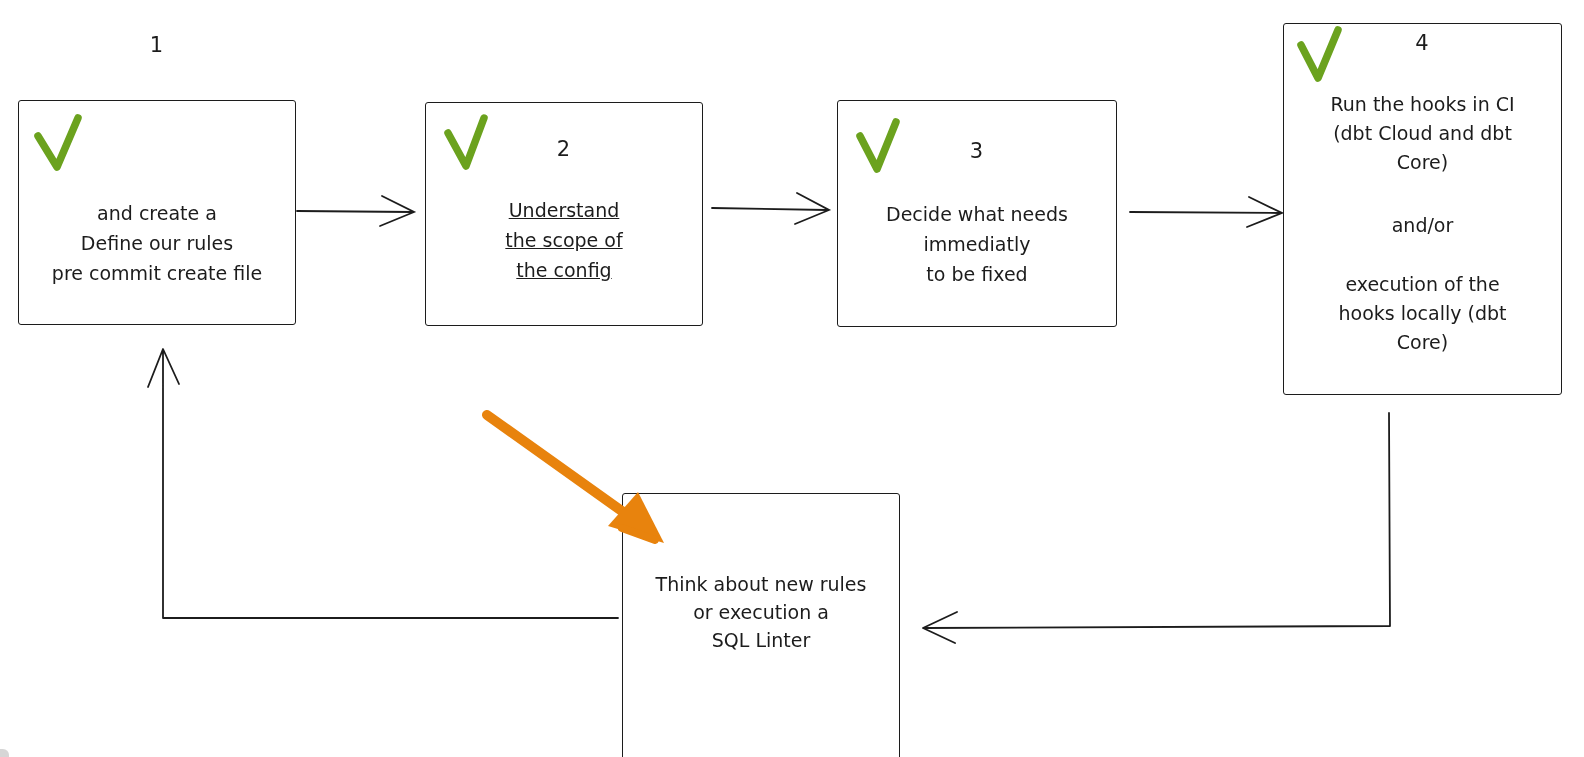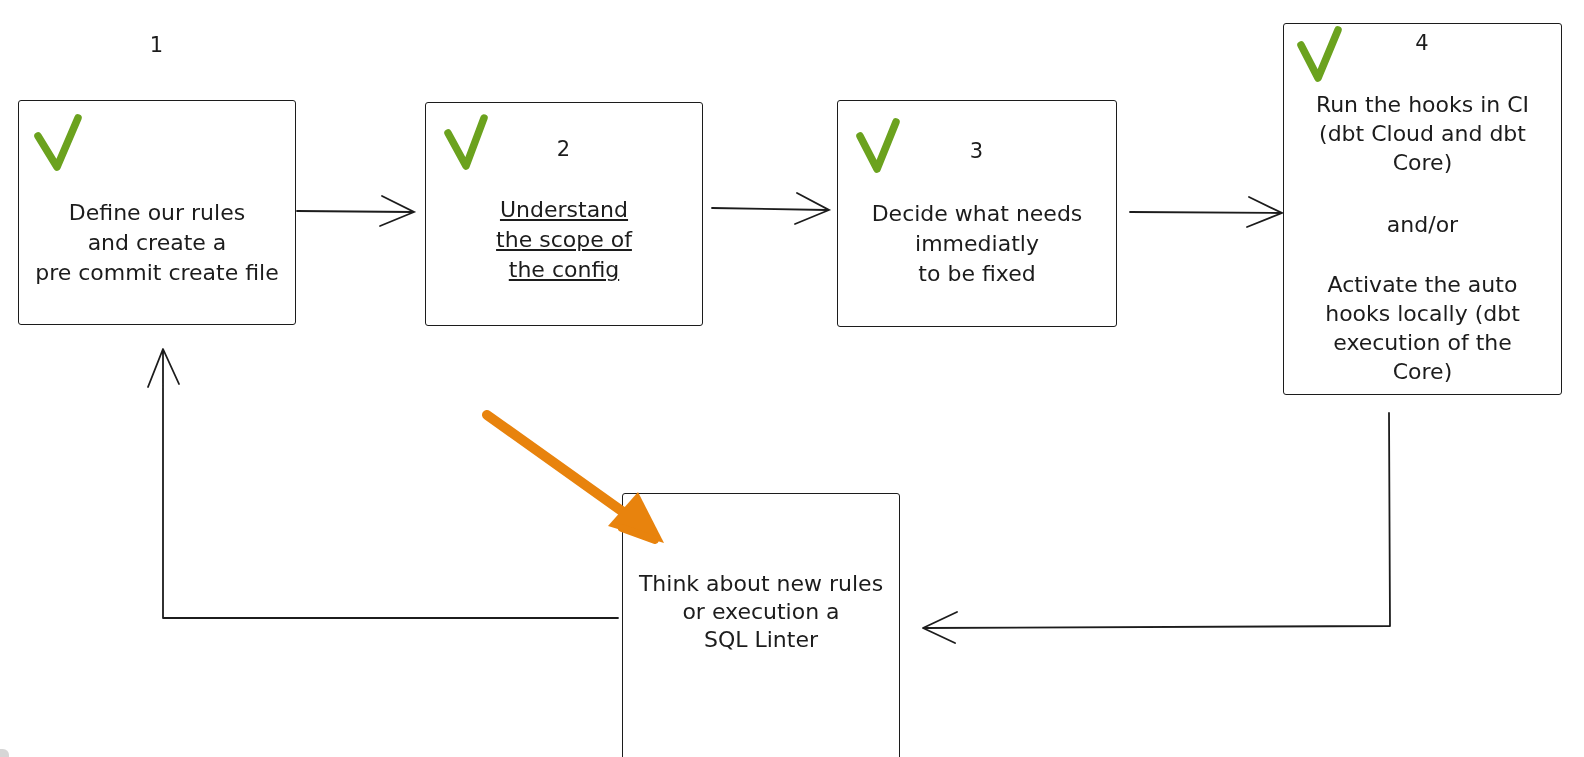--- a/index.html
+++ b/index.html
@@ -22,21 +22,21 @@
     position:absolute;
     left:0;width:100%;
     text-align:center;
     font-size:21px;
     letter-spacing:1px;
   }
   .body{
     position:absolute;
     left:0;width:100%;
     text-align:center;
-    font-size:22px;
+    font-size:19px;
     line-height:30px;
     white-space:nowrap;
   }
   .body.tight{line-height:28px;}
   .b4line{line-height:29px;}
   svg.overlay{
     position:absolute;left:0;top:0;
     pointer-events:none;
   }
   .corner-artifact{
@@ -47,22 +47,22 @@
   }
 </style>
 </head>
 <body>
 
 <div id="canvas">
 
   <div class="box" style="left:18px;top:100px;width:278px;height:225px;">
     <div class="num" style="top:132px;margin-top:-100px;top:32px;">1</div>
     <div class="body" style="top:97px;">
+      <div>and create a</div>
       <div>Define our rules</div>
-      <div>and create a</div>
       <div>pre commit create file</div>
     </div>
   </div>
 
   <div class="box" style="left:425px;top:102px;width:278px;height:224px;">
     <div class="num" style="top:34px;">2</div>
     <div class="body" style="top:92px;text-decoration:underline;">
       <div>Understand</div>
       <div>the scope of</div>
       <div>the config</div>
@@ -80,23 +80,22 @@
 
   <div class="box" style="left:1283px;top:23px;width:279px;height:372px;">
     <div class="num" style="top:7px;">4</div>
     <div class="body" style="top:66px;">
       <div class="b4line">Run the hooks in CI</div>
       <div class="b4line">(dbt Cloud and dbt</div>
       <div class="b4line">Core)</div>
     </div>
     <div class="body" style="top:186px;">and/or</div>
     <div class="body" style="top:246px;">
-      <div class="b4line">Activate the auto</div>
+      <div class="b4line">execution of the</div>
       <div class="b4line">hooks locally (dbt</div>
-      <div class="b4line">execution of the</div>
       <div class="b4line">Core)</div>
     </div>
   </div>
 
   <div class="box" style="left:622px;top:493px;width:278px;height:285px;">
     <div class="body tight" style="top:76px;">
       <div>Think about new rules</div>
       <div>or execution a</div>
       <div>SQL Linter</div>
     </div>

